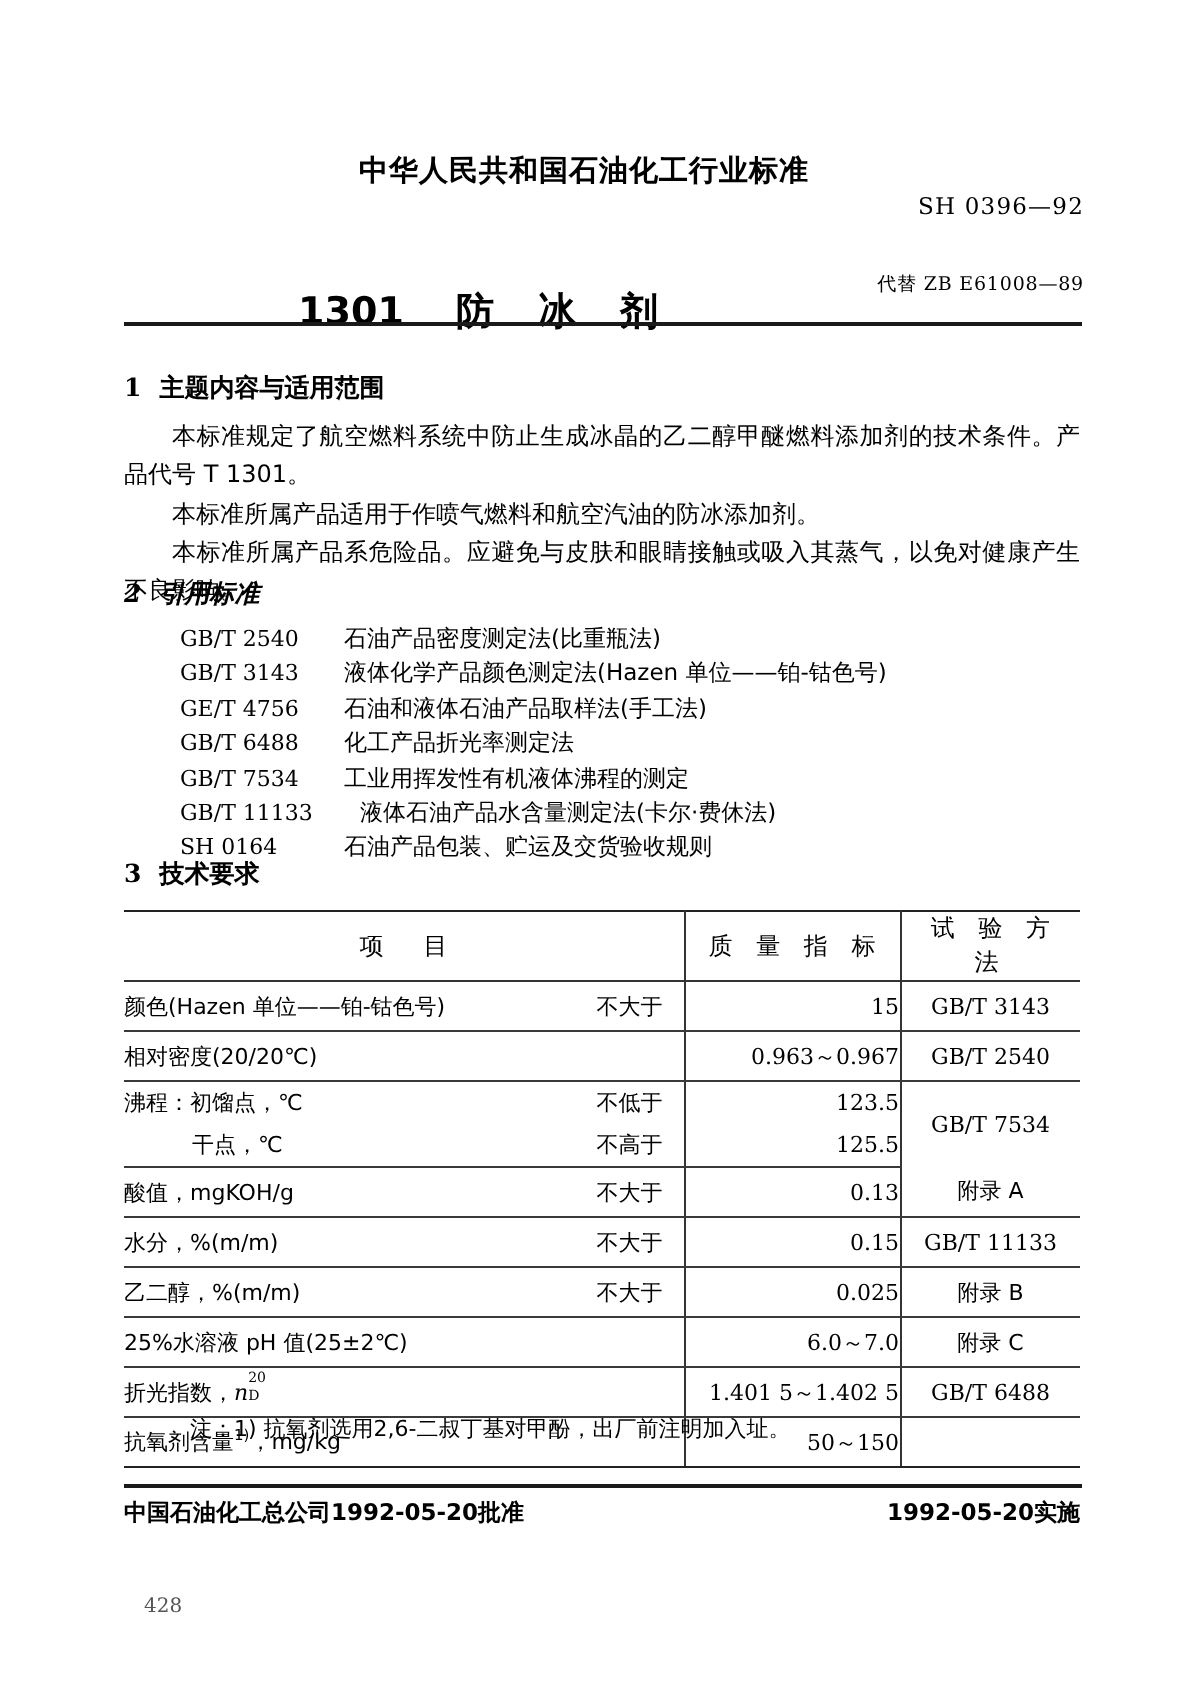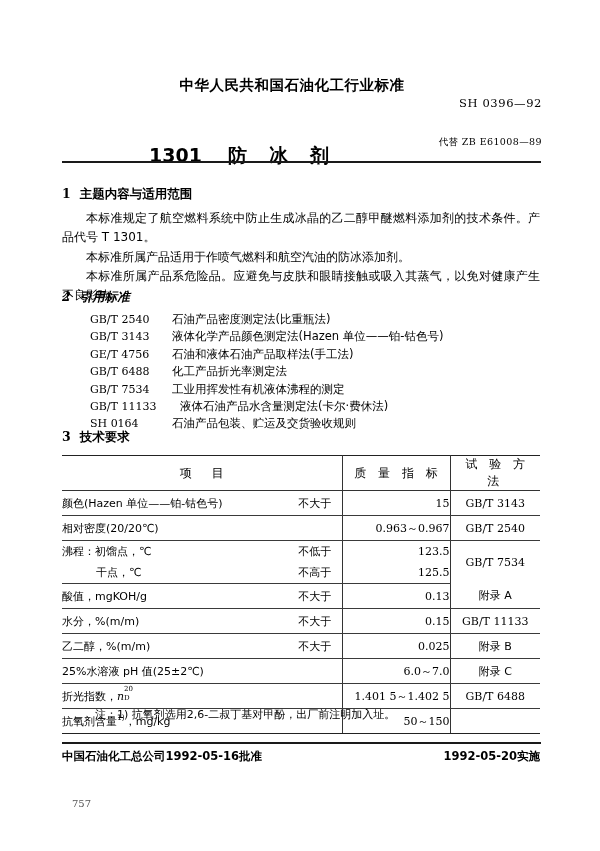--- a/index.html
+++ b/index.html
@@ -380,19 +380,19 @@
           <td class="method"></td>
         </tr>
       </tbody>
     </table>
   </div>
 
   <div class="tbl-note">注：1) 抗氧剂选用2,6-二叔丁基对甲酚，出厂前注明加入址。</div>
 
   <div class="rule-bottom"></div>
 
-  <div class="foot-left">中国石油化工总公司1992-05-16批准</div>
+  <div class="foot-left">中国石油化工总公司1992-05-20批准</div>
 
   <div class="foot-right">1992-05-20实施</div>
 
-  <div class="page-num">757</div>
+  <div class="page-num">428</div>
 
 </div>
 
 </body></html>

